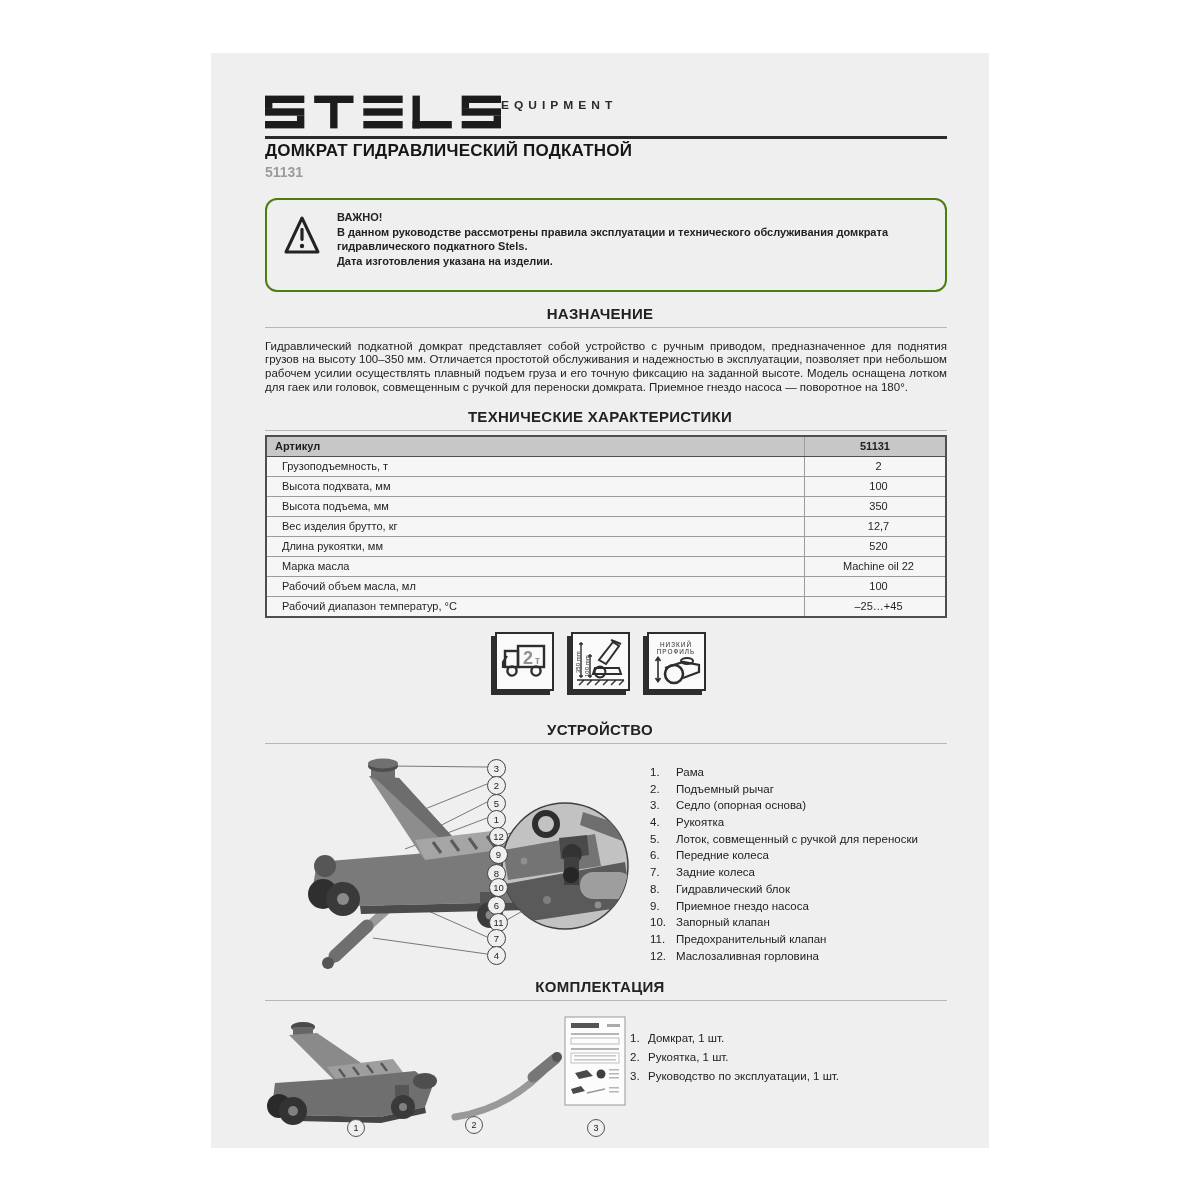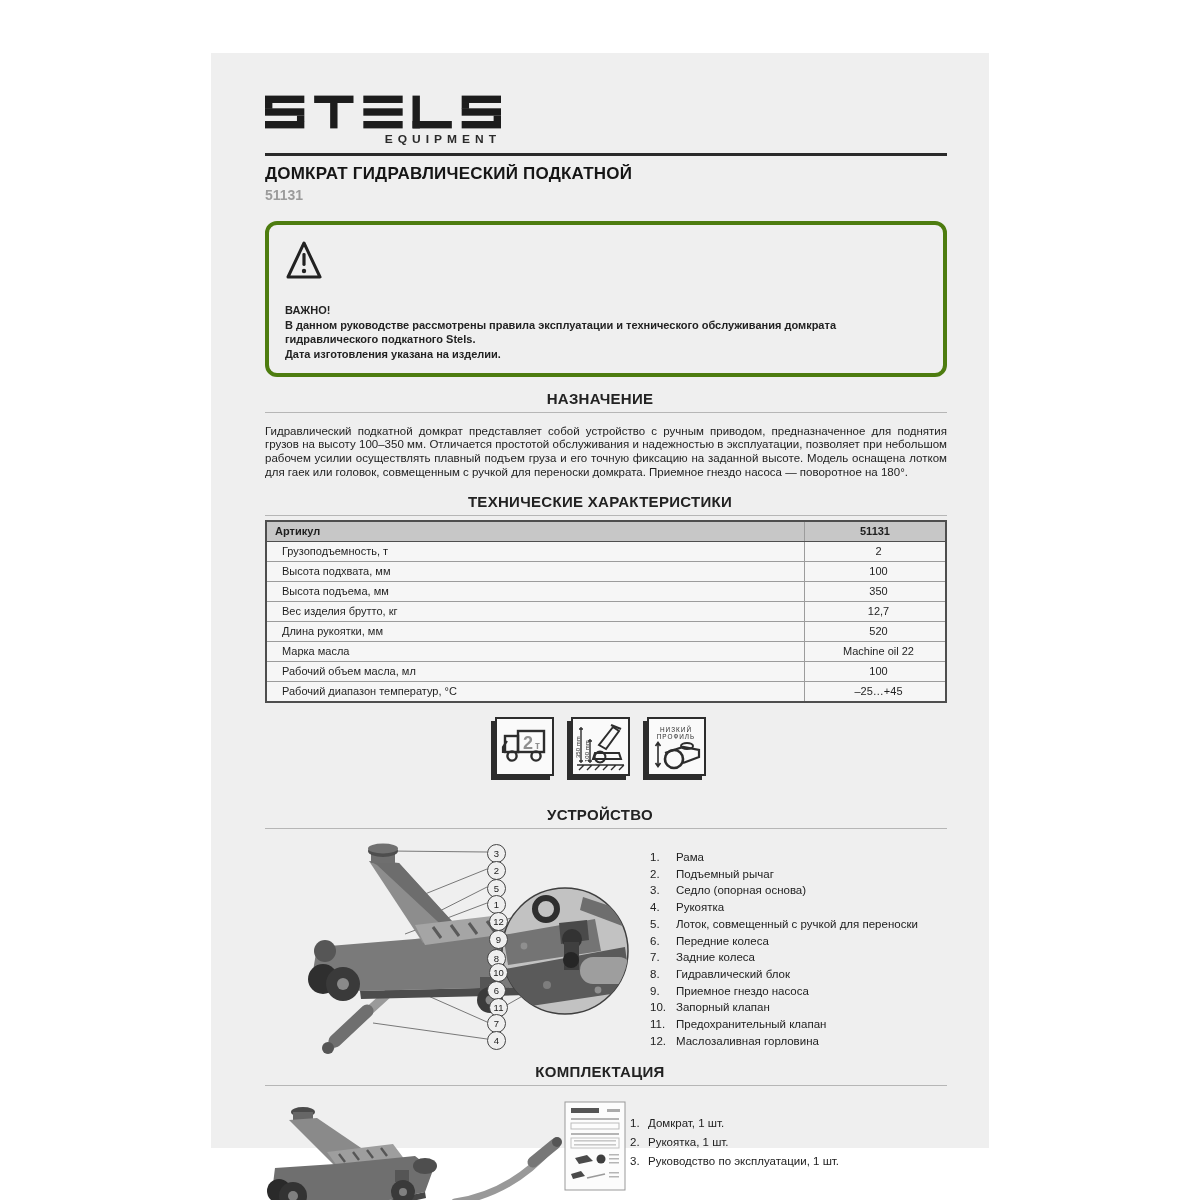--- a/index.html
+++ b/index.html
@@ -3,33 +3,33 @@
 <meta charset="utf-8">
 <style>
   html,body{margin:0;padding:0;background:#ffffff;width:1200px;height:1200px;overflow:hidden;
     font-family:"Liberation Sans", sans-serif;color:#1f1f1f;}
   .canvas{position:relative;width:1200px;height:1200px;background:#ffffff;}
   .page{position:absolute;left:211px;top:53px;width:778px;height:1095px;background:#efefef;}
   .inset{margin-left:54px;margin-right:42px;}
 
   
   .hdr{display:flex;justify-content:space-between;align-items:flex-start;padding-top:42px;}
-  .logo-wrap{display:flex;flex-direction:column;align-items:flex-end;}
+  .logo-wrap{display:flex;flex-direction:row;align-items:flex-start;}
   .equip{font-size:12px;letter-spacing:5px;color:#2b2b2b;margin-top:3px;font-weight:bold;transform:scaleY(.9);}
   .doc-title{ text-align:right;font-weight:bold;font-size:15px;line-height:1.45;color:#474747;
     letter-spacing:.4px;margin-top:8px;}
   .rule-thick{border:none;border-top:3px solid #2a2a2a;margin:7px 42px 0 54px;}
 
-  .prod{margin-top:8px;}
+  .prod{margin-top:2px;}
   .prod-title{font-size:17px;font-weight:bold;letter-spacing:.2px;color:#161616;}
   .prod-sku{font-size:14px;font-weight:bold;color:#9b9b9b;margin-top:3px;}
 
   
-  .warnbox{margin-top:18px;border:4px solid #4d7c0f;border-radius:12px;background:#efefef;
-    display:flex;gap:16px;padding:10px 14px 12px 16px;min-height:78px;flex-direction:column;}
+  .warnbox{margin-top:18px;border:2px solid #4d7c0f;border-radius:12px;background:#efefef;
+    display:flex;gap:16px;padding:10px 14px 2px 16px;min-height:78px;}
   .warn-ico{flex:0 0 38px;padding-top:4px;}
   .warn-title{font-size:14px;font-weight:bold;margin:0 0 2px 0;}
   .warn-txt p{margin:0;font-size:11px;font-weight:bold;line-height:1.32;color:#222;}
 
   
   .sec-head{margin-top:13px;text-align:center;font-size:15px;font-weight:bold;letter-spacing:.3px;color:#222;}
   .rule-thin{border:none;border-top:1px solid #b6b6b6;margin:5px 42px 0 54px;}
   .body-par{font-size:11.5px;line-height:1.2;text-align:justify;color:#222;}
 
   

